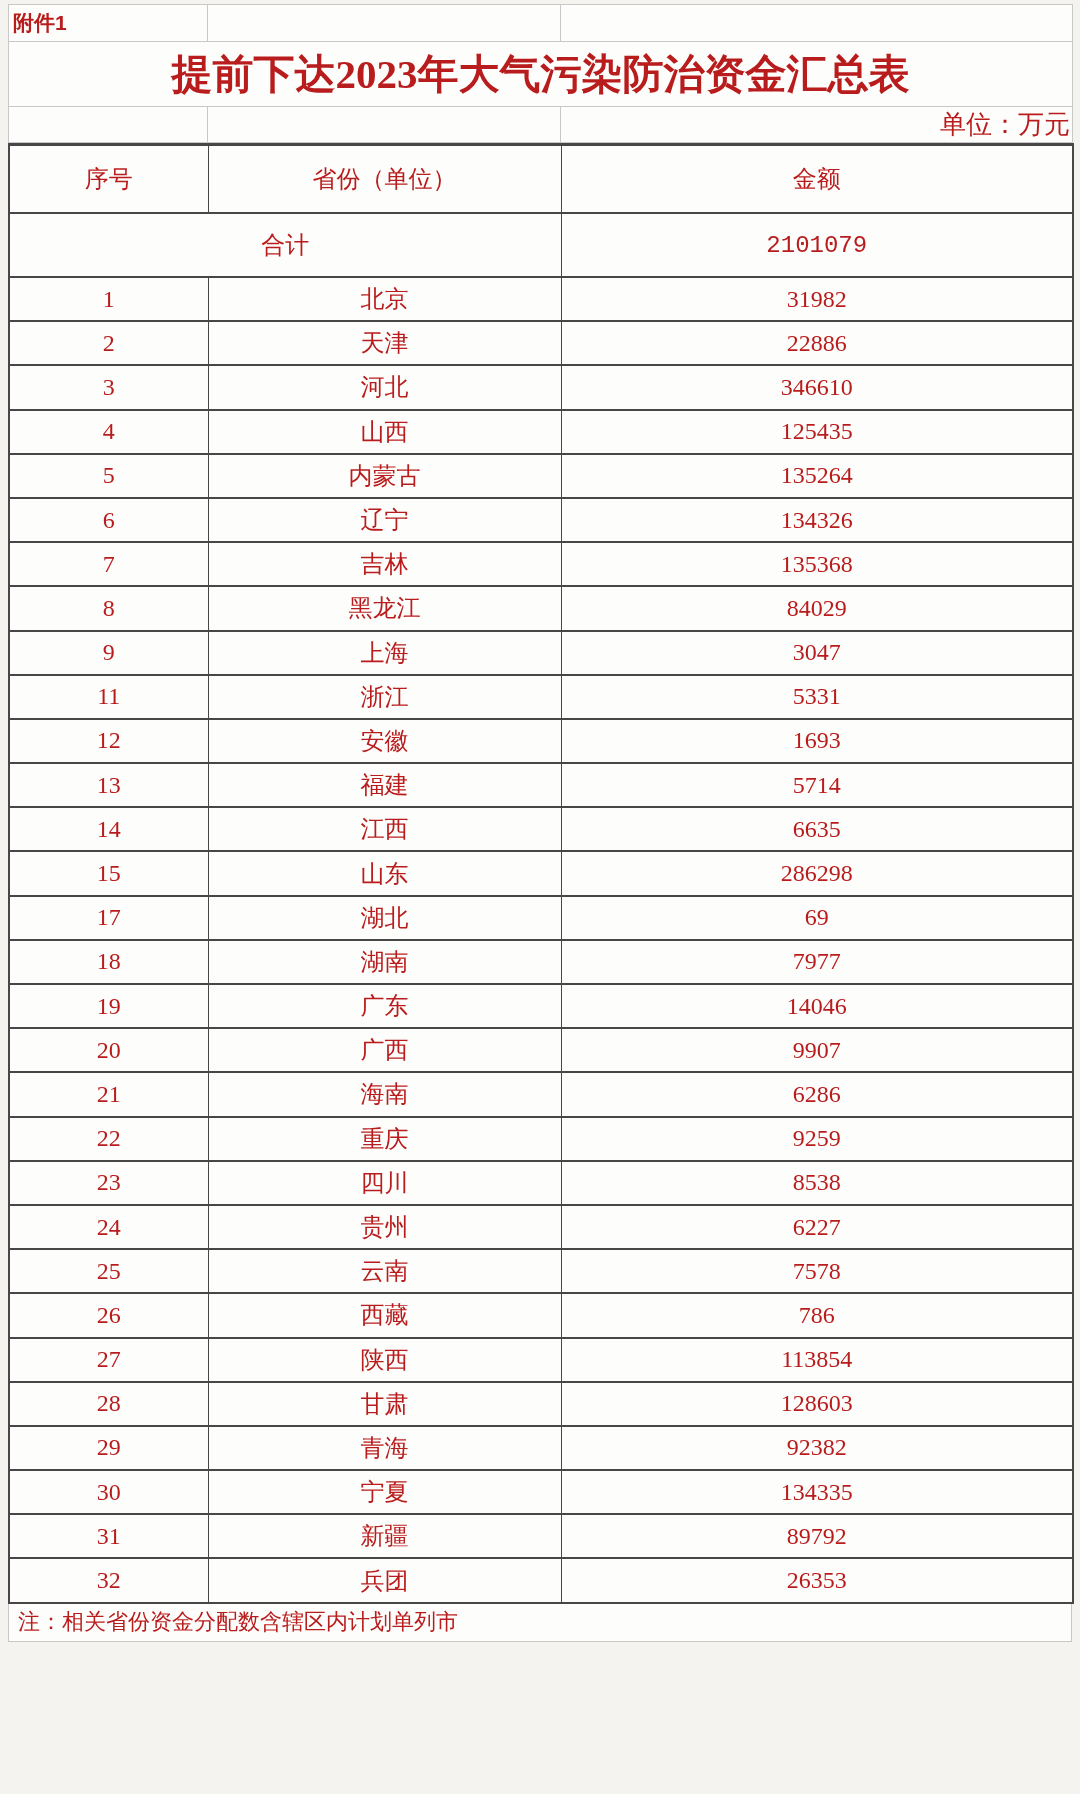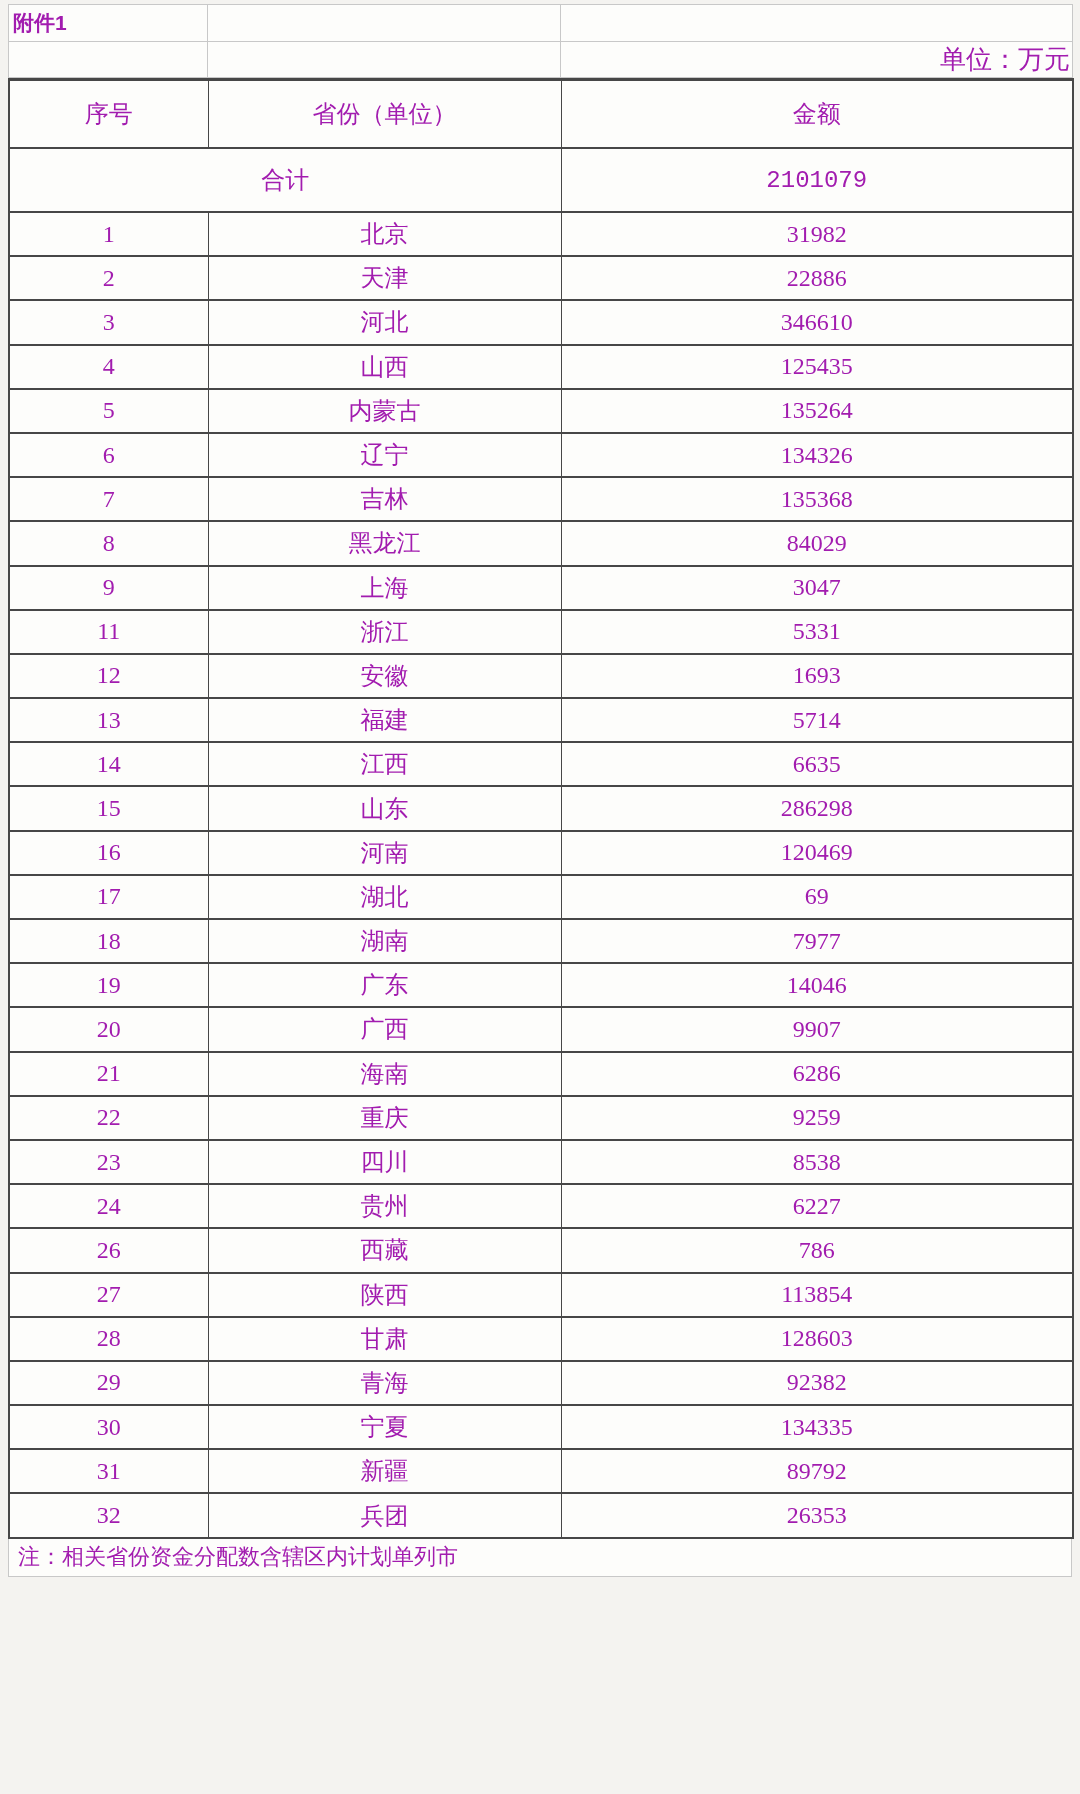--- a/index.html
+++ b/index.html
@@ -3,21 +3,21 @@
 <meta charset="utf-8">
 <style>
   html,body { margin:0; padding:0; background:#e9e8e5; }
   .page {
     position:relative;
     width:1080px; height:1794px;
     box-sizing:border-box;
     padding:4px 8px;
     background:#f4f3f0;
     font-family:"Liberation Serif", serif;
-    color:#a21caf;
+    color:#b91c1c;
     margin:0 auto;
   }
   table { border-collapse:collapse; width:100%; table-layout:fixed; background:#fdfdfb; }
   col.c1 { width:199px; }
   col.c2 { width:353px; }
   col.c3 { width:512px; }
 
   
   .light td { border:1px solid #c8c8c8; background:#fdfdfb; overflow:hidden; white-space:nowrap; }
   .attach-row td {
@@ -69,20 +69,23 @@
     <colgroup>
         <col class="c1">
         <col class="c2">
         <col class="c3">
       </colgroup>
     <tbody>
         <tr class="attach-row">
       <td>附件1</td>
       <td></td>
       <td></td>
+    </tr>
+    <tr class="title-row">
+      <td colspan="3">提前下达2023年大气污染防治资金汇总表</td>
     </tr>
     <tr class="unit-row">
       <td></td>
       <td></td>
       <td>单位：万元</td>
     </tr>
   </tbody>
     </table>
 
   <table class="main">
@@ -167,25 +170,20 @@
           <td>14</td>
           <td>江西</td>
           <td>6635</td>
         </tr>
         <tr>
           <td>15</td>
           <td>山东</td>
           <td>286298</td>
         </tr>
         <tr>
-          <td>16</td>
-          <td>河南</td>
-          <td>120469</td>
-        </tr>
-        <tr>
           <td>17</td>
           <td>湖北</td>
           <td>69</td>
         </tr>
         <tr>
           <td>18</td>
           <td>湖南</td>
           <td>7977</td>
         </tr>
         <tr>
@@ -212,20 +210,25 @@
           <td>23</td>
           <td>四川</td>
           <td>8538</td>
         </tr>
         <tr>
           <td>24</td>
           <td>贵州</td>
           <td>6227</td>
         </tr>
         <tr>
+          <td>25</td>
+          <td>云南</td>
+          <td>7578</td>
+        </tr>
+        <tr>
           <td>26</td>
           <td>西藏</td>
           <td>786</td>
         </tr>
         <tr>
           <td>27</td>
           <td>陕西</td>
           <td>113854</td>
         </tr>
         <tr>

